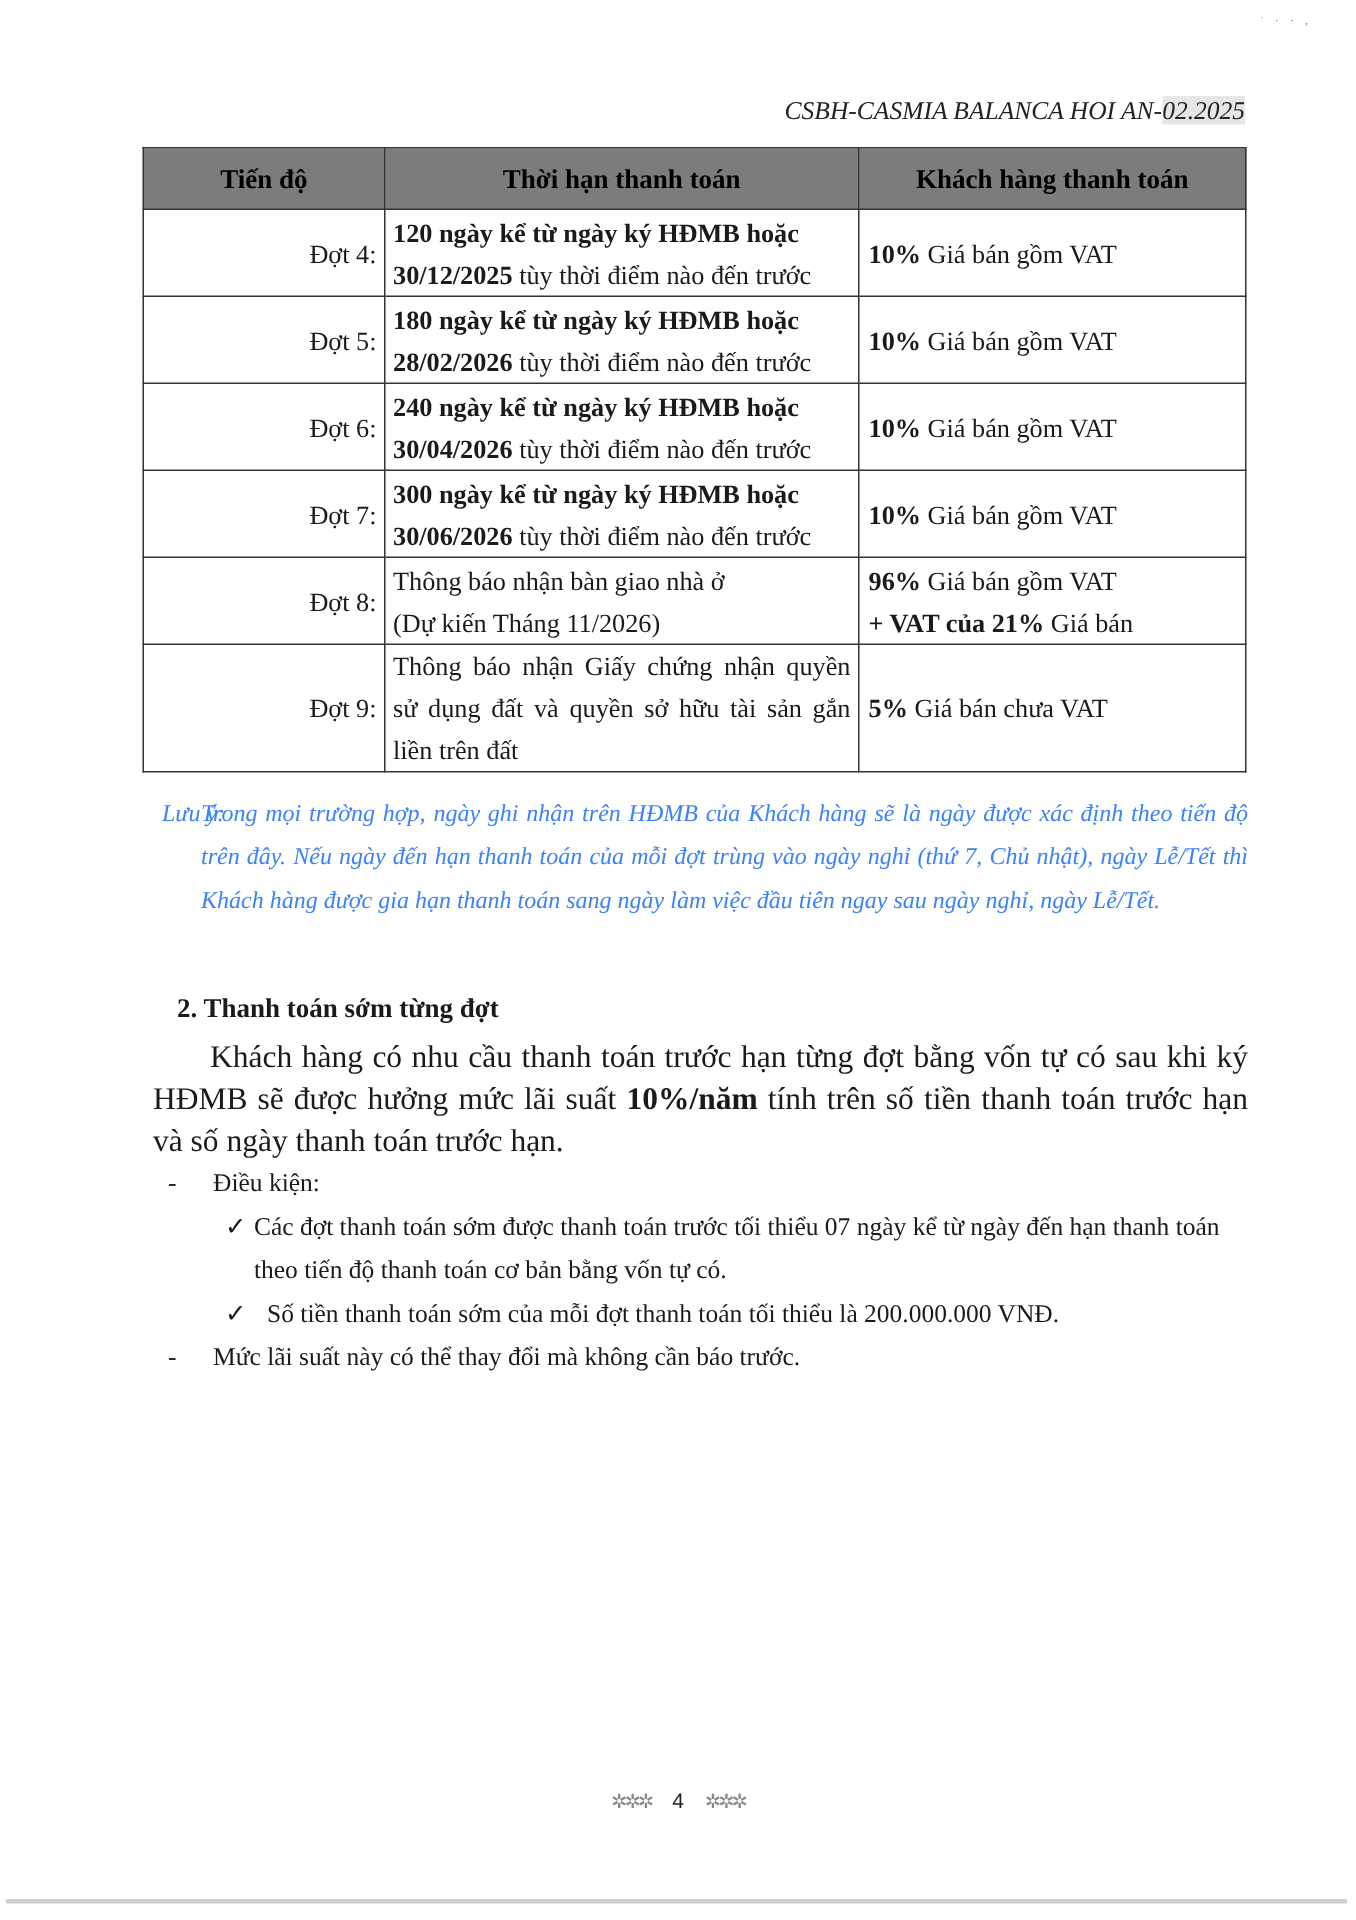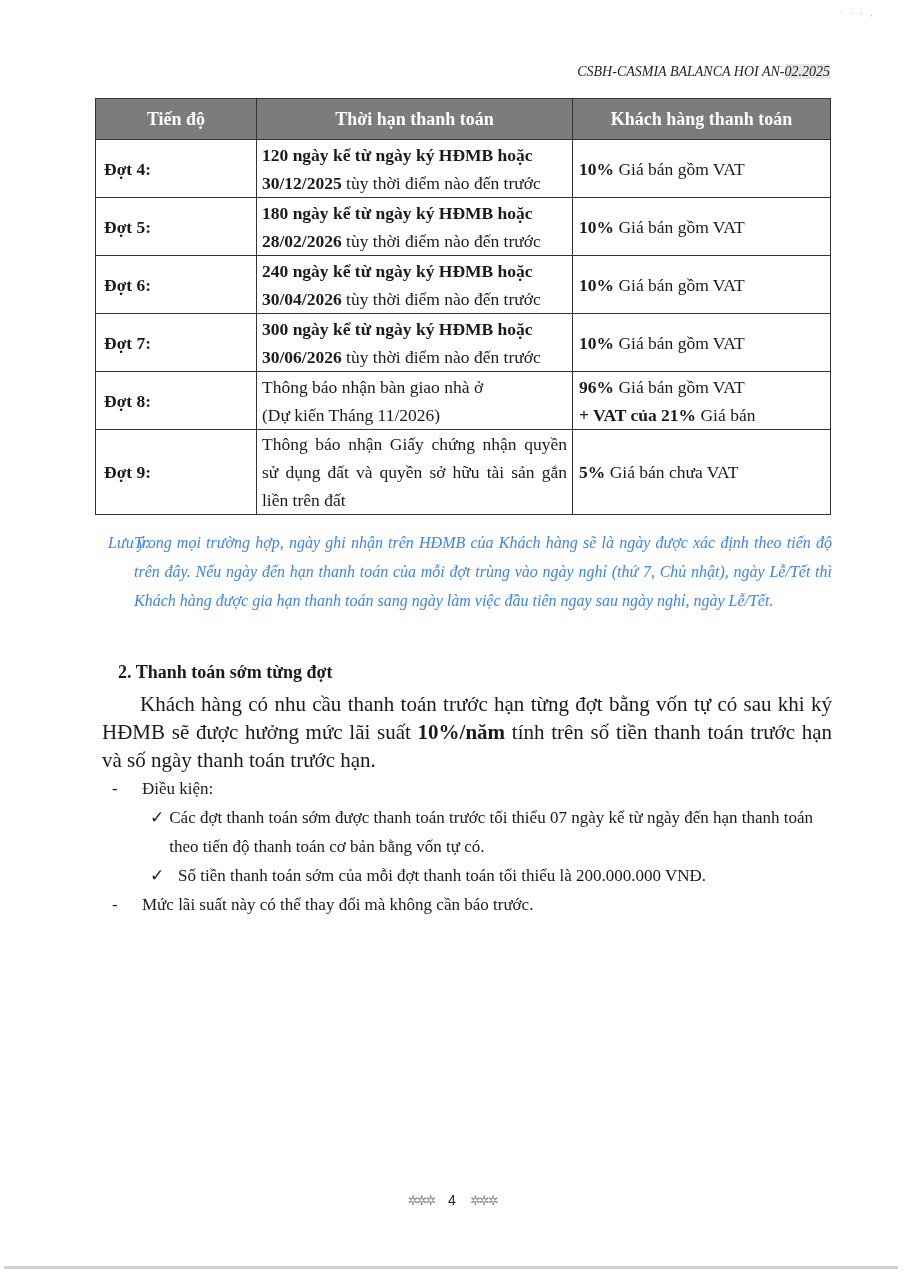--- a/index.html
+++ b/index.html
@@ -2,33 +2,33 @@
 <html><head>
 <meta charset="utf-8">
 <style>
   html, body { margin: 0; padding: 0; }
   body {
     width: 904px; height: 1280px; background: #ffffff; position: relative; overflow: hidden;
     font-family: "Liberation Serif", "DejaVu Serif", serif; color: #1a1a1a;
   }
   .corner-marks { position: absolute; top: 10px; left: 840px; font-size: 7px; color: #777; letter-spacing: 3px; }
   .doc-code {
-    position: absolute; top: 64px; right: 74px; font-style: italic; font-size: 14px; color: #222;
+    position: absolute; top: 64px; right: 74px; font-style: italic; font-size: 17px; color: #222;
   }
   .doc-code .hl { background: #e6e6e6; }
   table.schedule {
     position: absolute; left: 95px; top: 98px; width: 736px;
     border-collapse: collapse; font-size: 17.5px; line-height: 28px;
   }
   table.schedule th {
-    background: #7c7c7c; color: #ffffff; font-weight: bold; height: 40px;
+    background: #7c7c7c; color: #000000; font-weight: bold; height: 40px;
     border: 1.5px solid #333; text-align: center; font-size: 18px; padding: 0;
   }
   table.schedule td { border: 1.5px solid #333; padding: 0 5px; vertical-align: middle; }
-  td.phase { width: 147px; font-weight: bold; padding-left: 8px !important; }
+  td.phase { width: 147px; font-weight: normal; padding-left: 8px !important; text-align: right; }
   td.term { width: 305px; }
   td.pay { padding-left: 6px !important; }
   td.term.justify { text-align: justify; text-align-last: left; margin-left: 20px; }
   tr.r2 td { height: 57px; }
   tr.r3 td { height: 84px; }
   b { font-weight: bold; }
   .note {
     position: absolute; left: 108px; top: 528px; width: 724px;
     font-style: italic; font-size: 16px; line-height: 29px; color: #3b82f6;
   }

